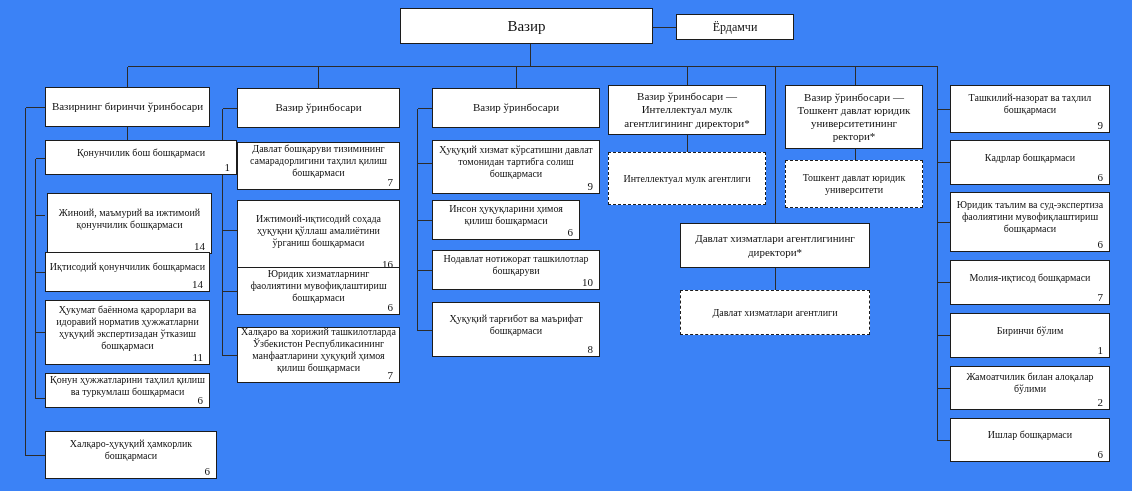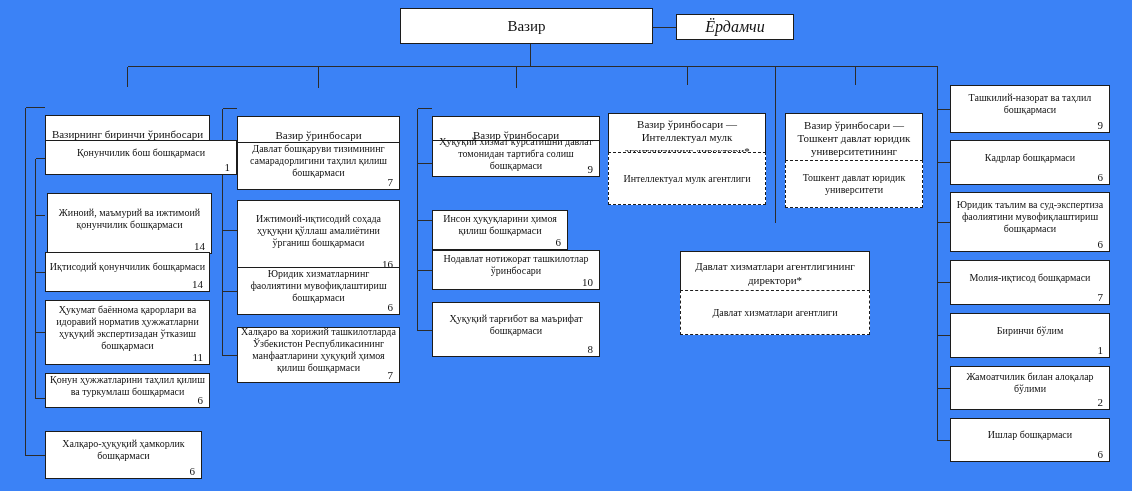--- a/index.html
+++ b/index.html
@@ -20,24 +20,24 @@
     text-align:center;
     box-sizing:border-box;
     font-size:10px;line-height:1.2;
     padding:2px 3px;
   }
   .box.has-count{padding-bottom:12px;}
   .box .cnt{
     position:absolute;right:6px;bottom:1px;
     font-size:11px;line-height:1;
   }
-  .box.hdr{font-size:11px;margin-top:28px;}
+  .box.hdr{font-size:11px;}
   .box.dashed{border:1px dashed #1c1c1c;}
   .box.minister{font-size:15px;}
-  .box.assistant{font-size:16px;font-style:italic;}
+  .box.assistant{font-size:12px;}
 </style>
 </head>
 <body>
 
 <div class="canvas">
 
   <svg class="connectors" viewBox="0 0 1132 491" shape-rendering="crispEdges" stroke="#2b2b2b" stroke-width="1">
 
     <line x1="653" y1="27.5" x2="676" y2="27.5"></line>
     <line x1="530.5" y1="44" x2="530.5" y2="67"></line>
@@ -106,21 +106,21 @@
     <span class="cnt">14</span>
   </div>
   <div class="box has-count" style="left:45px;top:300px;width:165px;height:65px">
     <span>Ҳукумат баённома қарорлари ва идоравий норматив ҳужжатларни ҳуқуқий экспертизадан ўтказиш бошқармаси</span>
     <span class="cnt">11</span>
   </div>
   <div class="box has-count" style="left:45px;top:373px;width:165px;height:35px">
     <span>Қонун ҳужжатларини таҳлил қилиш ва туркумлаш бошқармаси</span>
     <span class="cnt">6</span>
   </div>
-  <div class="box has-count" style="left:45px;top:431px;width:157px;height:48px">
+  <div class="box has-count" style="left:45px;top:431px;width:172px;height:48px">
     <span>Халқаро-ҳуқуқий ҳамкорлик бошқармаси</span>
     <span class="cnt">6</span>
   </div>
 
   <div class="box hdr" style="left:237px;top:88px;width:163px;height:40px">Вазир ўринбосари</div>
   <div class="box has-count" style="left:237px;top:142px;width:163px;height:48px">
     <span>Давлат бошқаруви тизимининг самарадорлигини таҳлил қилиш бошқармаси</span>
     <span class="cnt">7</span>
   </div>
   <div class="box has-count" style="left:237px;top:200px;width:163px;height:72px">
@@ -130,30 +130,30 @@
   <div class="box has-count" style="left:237px;top:267px;width:163px;height:48px">
     <span>Юридик хизматларнинг фаолиятини мувофиқлаштириш бошқармаси</span>
     <span class="cnt">6</span>
   </div>
   <div class="box has-count" style="left:237px;top:327px;width:163px;height:56px">
     <span>Халқаро ва хорижий ташкилотларда Ўзбекистон Республикасининг манфаатларини ҳуқуқий ҳимоя қилиш бошқармаси</span>
     <span class="cnt">7</span>
   </div>
 
   <div class="box hdr" style="left:432px;top:88px;width:168px;height:40px">Вазир ўринбосари</div>
-  <div class="box has-count" style="left:432px;top:140px;width:168px;height:37px">
+  <div class="box has-count" style="left:432px;top:140px;width:168px;height:54px">
     <span>Ҳуқуқий хизмат кўрсатишни давлат томонидан тартибга солиш бошқармаси</span>
     <span class="cnt">9</span>
   </div>
-  <div class="box has-count" style="left:432px;top:210px;width:136px;height:40px">
+  <div class="box has-count" style="left:432px;top:200px;width:148px;height:40px">
     <span>Инсон ҳуқуқларини ҳимоя қилиш бошқармаси</span>
     <span class="cnt">6</span>
   </div>
   <div class="box has-count" style="left:432px;top:250px;width:168px;height:40px">
-    <span>Нодавлат нотижорат ташкилотлар ўринбосари</span>
+    <span>Нодавлат нотижорат ташкилотлар бошқаруви</span>
     <span class="cnt">10</span>
   </div>
   <div class="box has-count" style="left:432px;top:302px;width:168px;height:55px">
     <span>Ҳуқуқий тарғибот ва маърифат бошқармаси</span>
     <span class="cnt">8</span>
   </div>
 
   <div class="box hdr" style="left:608px;top:85px;width:158px;height:50px">Вазир ўринбосари — Интеллектуал мулк агентлигининг директори*</div>
   <div class="box dashed" style="left:608px;top:152px;width:158px;height:53px">Интеллектуал мулк агентлиги</div>
 

